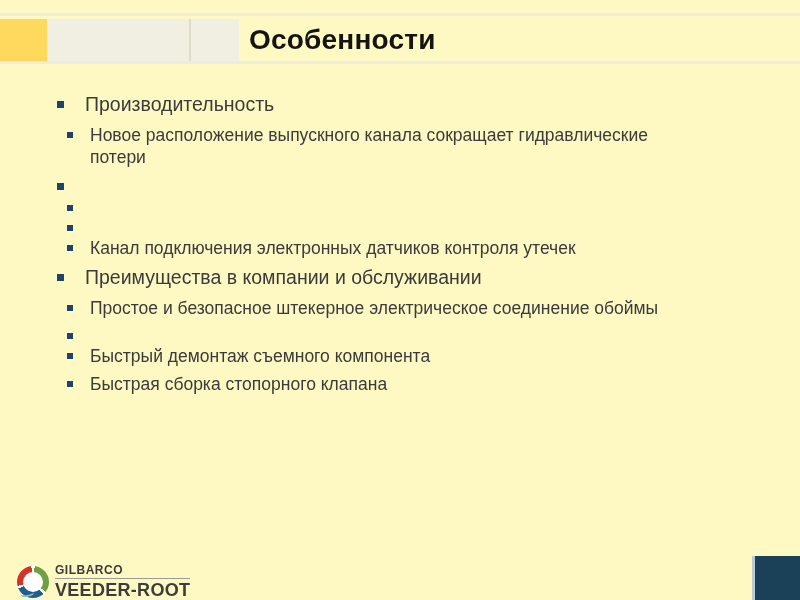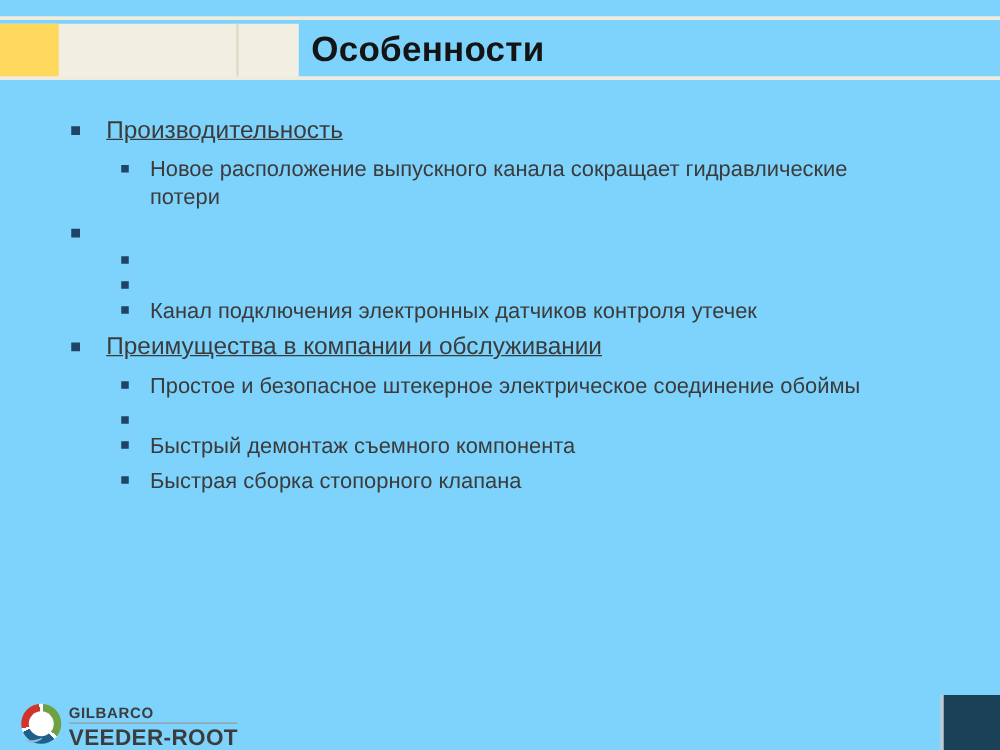--- a/index.html
+++ b/index.html
@@ -1,39 +1,39 @@
 <!DOCTYPE html>
 <html><head>
 <meta charset="utf-8">
 <style>
   * { margin:0; padding:0; box-sizing:border-box; }
   html,body { width:800px; height:600px; }
   body { font-family:"Liberation Sans", sans-serif; background:#ffffff; }
 
-  .slide { position:relative; width:800px; height:600px; background:#7dd3fc; overflow:hidden; }
+  .slide { position:relative; width:800px; height:600px; background:#fef9c3; overflow:hidden; }
 
   
   .top-rule    { position:absolute; top:13px;  left:0; width:800px; height:3px; background:#EFEBDD; }
   .bottom-rule { position:absolute; top:61px;  left:0; width:800px; height:3px; background:#EFEBDD; }
   .header-band { position:absolute; top:19px;  left:0; width:239px; height:43px; background:#F1EEE2; }
   .band-divider{ position:absolute; top:19px;  left:189px; width:2px; height:43px; background:#E0DCC9; }
   .accent-square { position:absolute; top:19px; left:0; width:47px; height:43px; background:#FFD95E; }
   .slide-title { position:absolute; top:24px; left:249px; font-size:28px; font-weight:bold; color:#141414; letter-spacing:0.2px; }
 
   
   .content { position:absolute; top:92px; left:0; width:708px; }
   .item { display:flex; color:#3B3B3B; }
   .item .marker { flex:0 0 auto; background:#1F4466; }
-  .item.l1 { padding-left:57px; font-size:19.5px; line-height:25px; margin-bottom:7px;text-decoration:underline; }
+  .item.l1 { padding-left:57px; font-size:19.5px; line-height:25px; margin-bottom:7px; }
   .item.l1 .marker { width:7px; height:7px; margin-top:9px; margin-right:21px; }
-  .item.l2 { padding-left:97px; font-size:17.5px; line-height:22px; margin-bottom:6px; }
+  .item.l2 { padding-left:67px; font-size:17.5px; line-height:22px; margin-bottom:6px; }
   .item.l2 .marker { width:6px; height:6px; margin-top:8px; margin-right:17px; }
 
   
-  .logo { position:absolute; left:17px; top:563px; display:flex; align-items:flex-start; }
+  .logo { position:absolute; left:17px; top:563px; display:flex; align-items:center; }
   .logo-ring { position:relative; width:32px; height:32px; border-radius:50%;
     background:conic-gradient(#ffffff 0deg 6deg, #6FA043 6deg 128deg, #ffffff 128deg 140deg,
                #1F5F8B 140deg 246deg, #ffffff 246deg 256deg, #D0342C 256deg 354deg, #ffffff 354deg 360deg); }
   .logo-ring::after { content:""; position:absolute; left:6px; top:6px; width:20px; height:20px;
     border-radius:50%; background:#ffffff; }
   .logo-swoosh { position:absolute; left:3px; top:24px; width:14px; height:7px;
     border-bottom:2px solid #8FB8D0; border-radius:50%; transform:rotate(-8deg); }
   .logo-text { margin-left:6px; color:#3C3C3C; }
   .logo-line1 { font-size:12px; font-weight:bold; letter-spacing:0.5px;
     border-bottom:1px solid #9A9A9A; padding-bottom:1px; }

